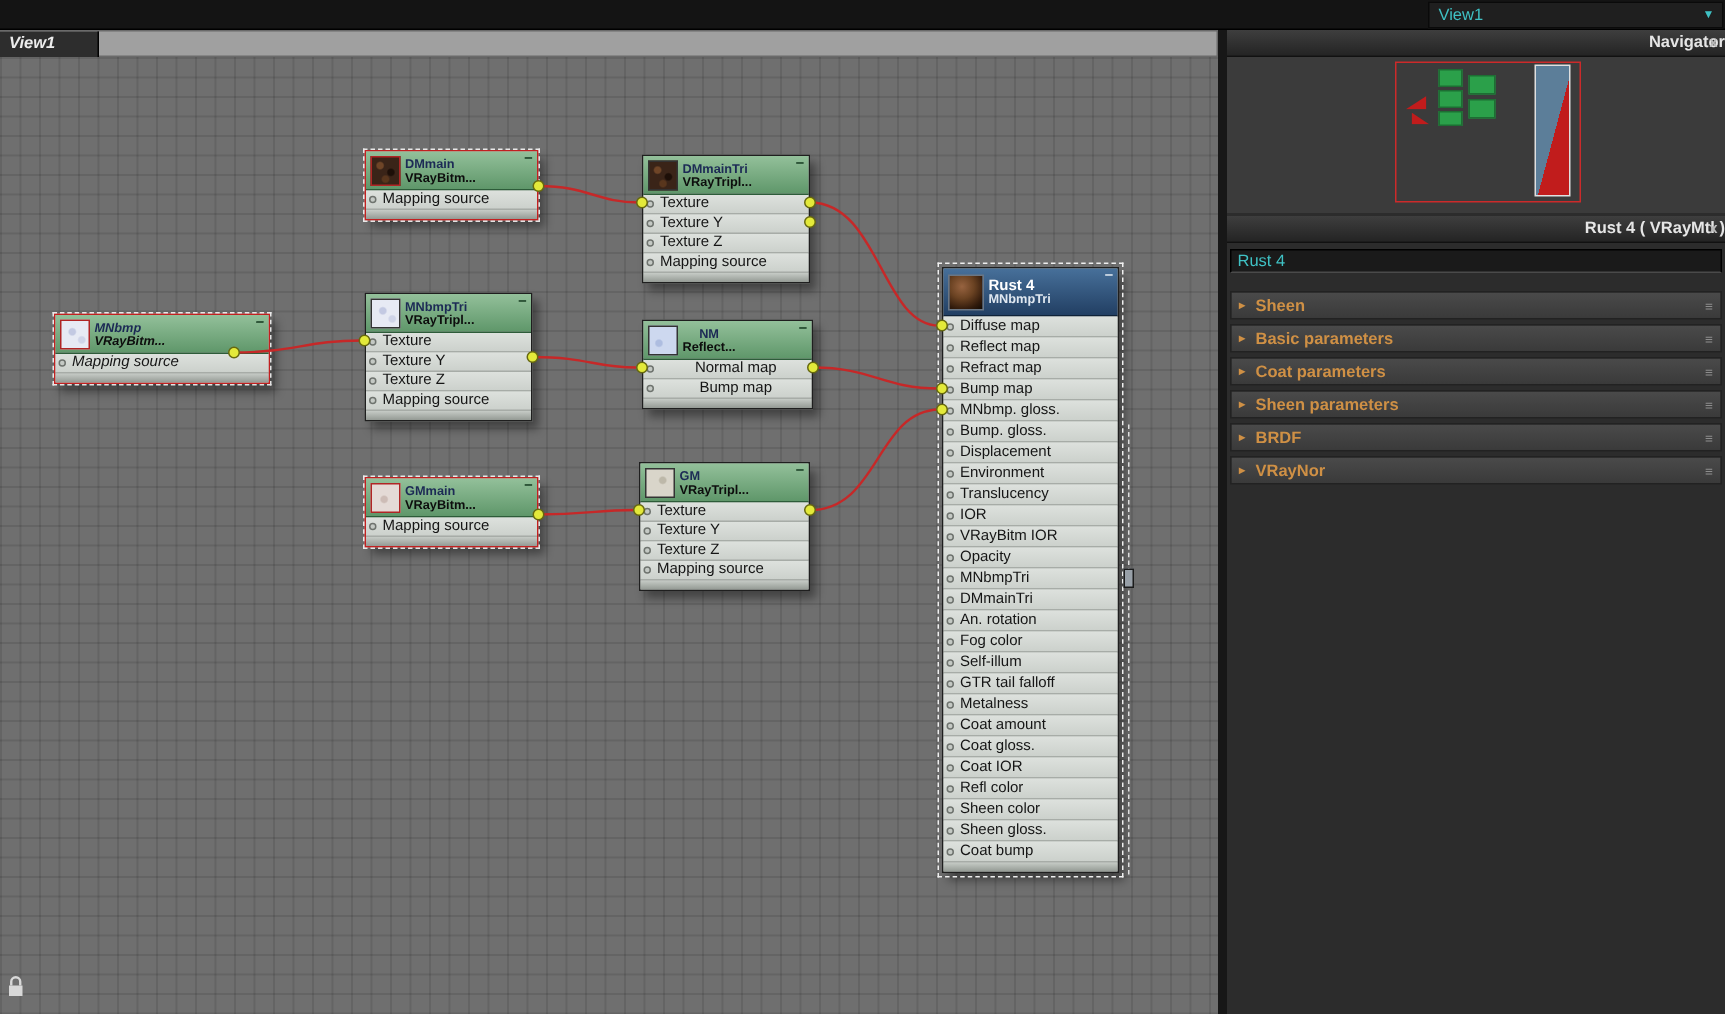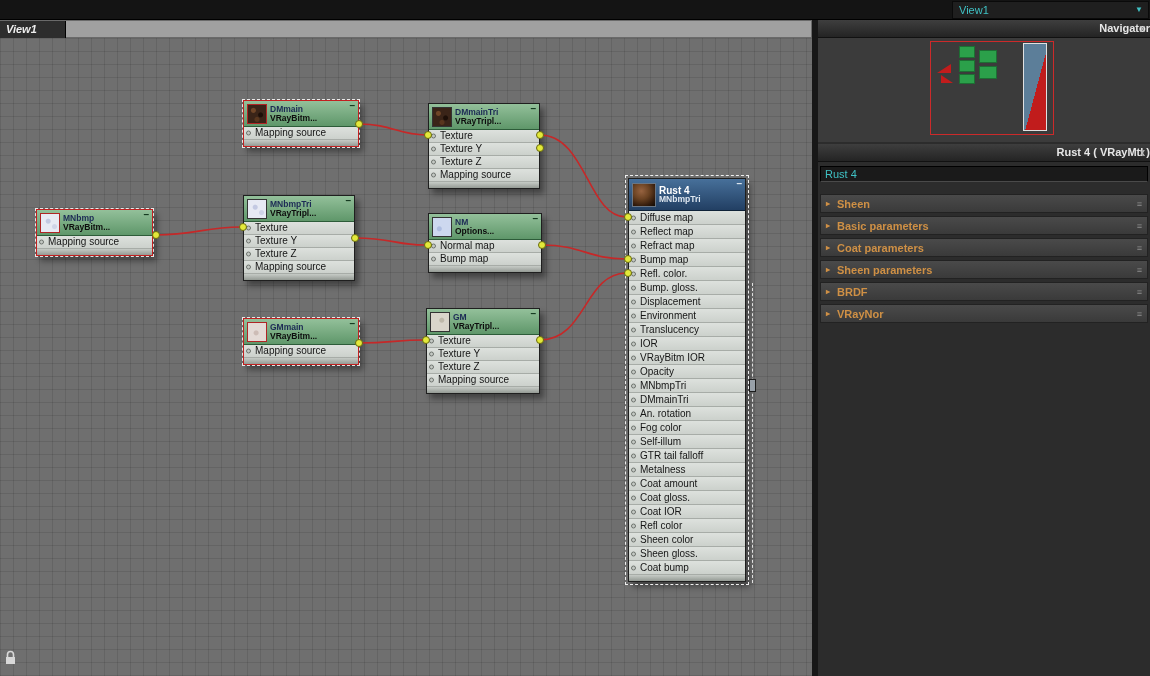--- a/index.html
+++ b/index.html
@@ -153,21 +153,21 @@
         </div>
         <span class="min">–</span>
       </div>
       <div class="slot"><span class="sock"></span><span>Texture</span></div>
       <div class="slot"><span class="sock"></span><span>Texture Y</span></div>
       <div class="slot"><span class="sock"></span><span>Texture Z</span></div>
       <div class="slot"><span class="sock"></span><span>Mapping source</span></div>
       <div class="nfoot"></div>
     </div>
 
-    <div class="node redsel" style="left:36px;top:171px;width:117px;">
+    <div class="node redsel" style="left:36px;top:171px;width:144px;font-style:italic;">
       <div class="nhead">
         <span class="thumb thumb-light red-frame"></span>
         <div class="titles">
           <div class="t1">MNbmp</div>
           <div class="t2">VRayBitm...</div>
         </div>
         <span class="min">–</span>
       </div>
       <div class="slot"><span class="sock"></span><span>Mapping source</span></div>
       <div class="nfoot"></div>
@@ -182,26 +182,26 @@
         </div>
         <span class="min">–</span>
       </div>
       <div class="slot"><span class="sock"></span><span>Texture</span></div>
       <div class="slot"><span class="sock"></span><span>Texture Y</span></div>
       <div class="slot"><span class="sock"></span><span>Texture Z</span></div>
       <div class="slot"><span class="sock"></span><span>Mapping source</span></div>
       <div class="nfoot"></div>
     </div>
 
-    <div class="node" style="left:428px;top:175px;width:114px;">
+    <div class="node" style="left:428px;top:175px;width:114px;text-align:center;">
       <div class="nhead">
         <span class="thumb thumb-blue"></span>
         <div class="titles">
           <div class="t1">NM</div>
-          <div class="t2">Options...</div>
+          <div class="t2">Reflect...</div>
         </div>
         <span class="min">–</span>
       </div>
       <div class="slot"><span class="sock"></span><span>Normal map</span></div>
       <div class="slot"><span class="sock"></span><span>Bump map</span></div>
       <div class="nfoot"></div>
     </div>
 
     <div class="node redsel" style="left:243px;top:280px;width:116px;">
       <div class="nhead">
@@ -238,21 +238,21 @@
         <div class="titles">
           <div class="t1">Rust 4</div>
           <div class="t2">MNbmpTri</div>
         </div>
         <span class="min">–</span>
       </div>
       <div class="slot r"><span class="sock"></span><span>Diffuse map</span></div>
       <div class="slot r"><span class="sock"></span><span>Reflect map</span></div>
       <div class="slot r"><span class="sock"></span><span>Refract map</span></div>
       <div class="slot r"><span class="sock"></span><span>Bump map</span></div>
-      <div class="slot r"><span class="sock"></span><span>Refl. color.</span></div>
+      <div class="slot r"><span class="sock"></span><span>MNbmp. gloss.</span></div>
       <div class="slot r"><span class="sock"></span><span>Bump. gloss.</span></div>
       <div class="slot r"><span class="sock"></span><span>Displacement</span></div>
       <div class="slot r"><span class="sock"></span><span>Environment</span></div>
       <div class="slot r"><span class="sock"></span><span>Translucency</span></div>
       <div class="slot r"><span class="sock"></span><span>IOR</span></div>
       <div class="slot r"><span class="sock"></span><span>VRayBitm IOR</span></div>
       <div class="slot r"><span class="sock"></span><span>Opacity</span></div>
       <div class="slot r"><span class="sock"></span><span>MNbmpTri</span></div>
       <div class="slot r"><span class="sock"></span><span>DMmainTri</span></div>
       <div class="slot r"><span class="sock"></span><span>An. rotation</span></div>

